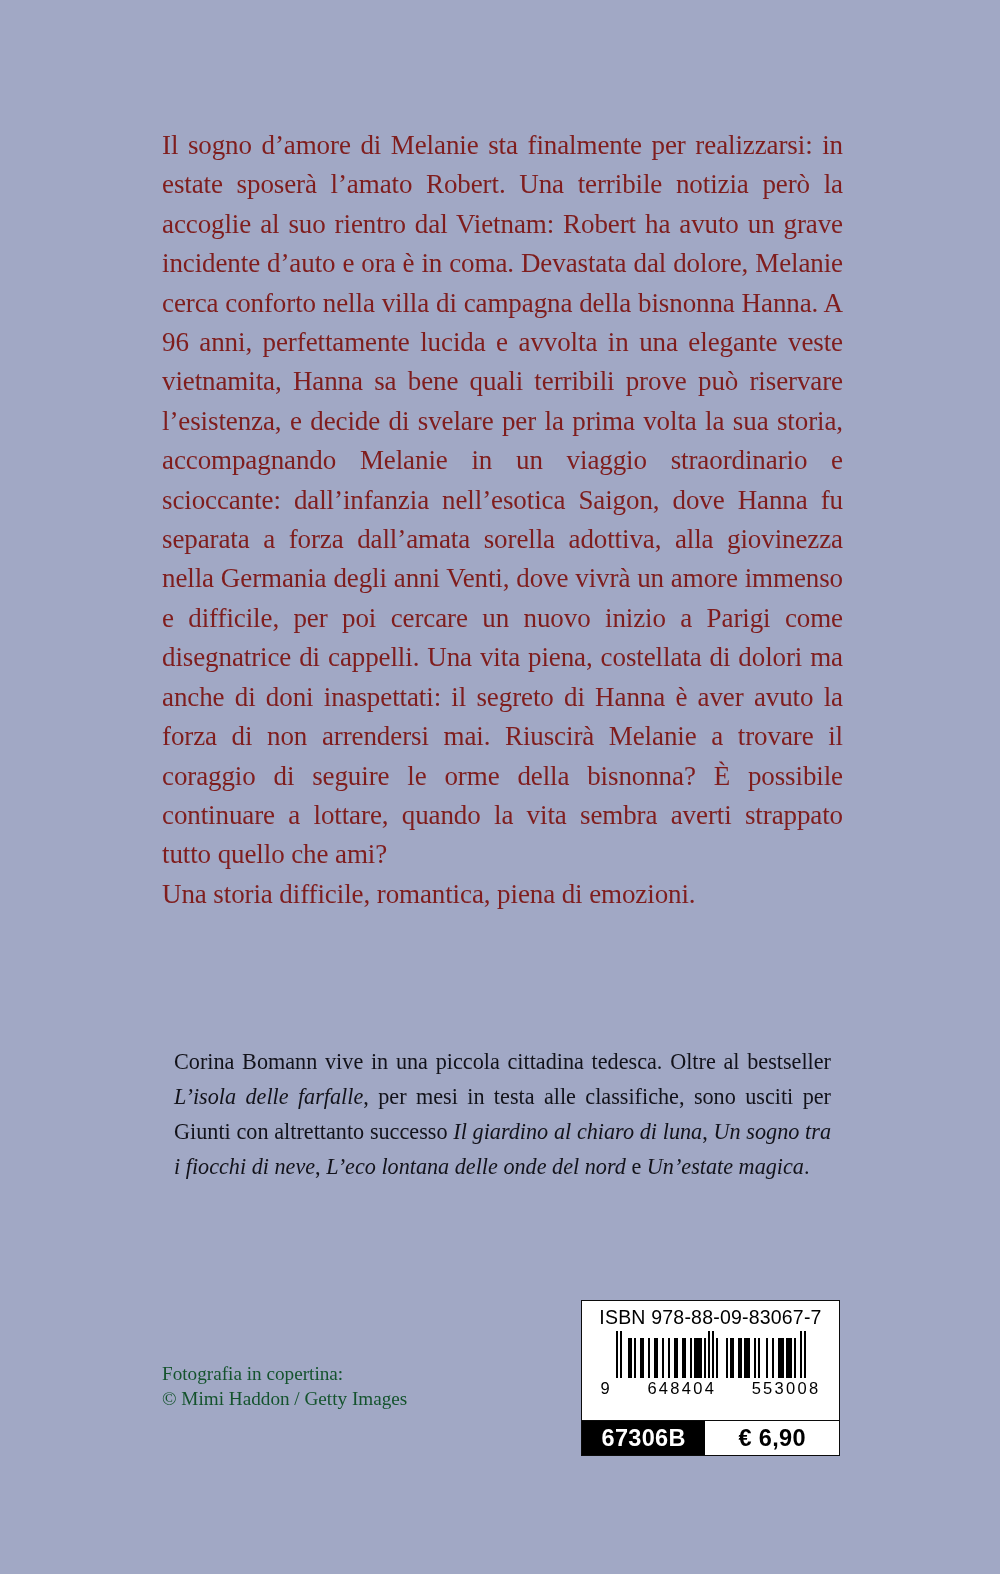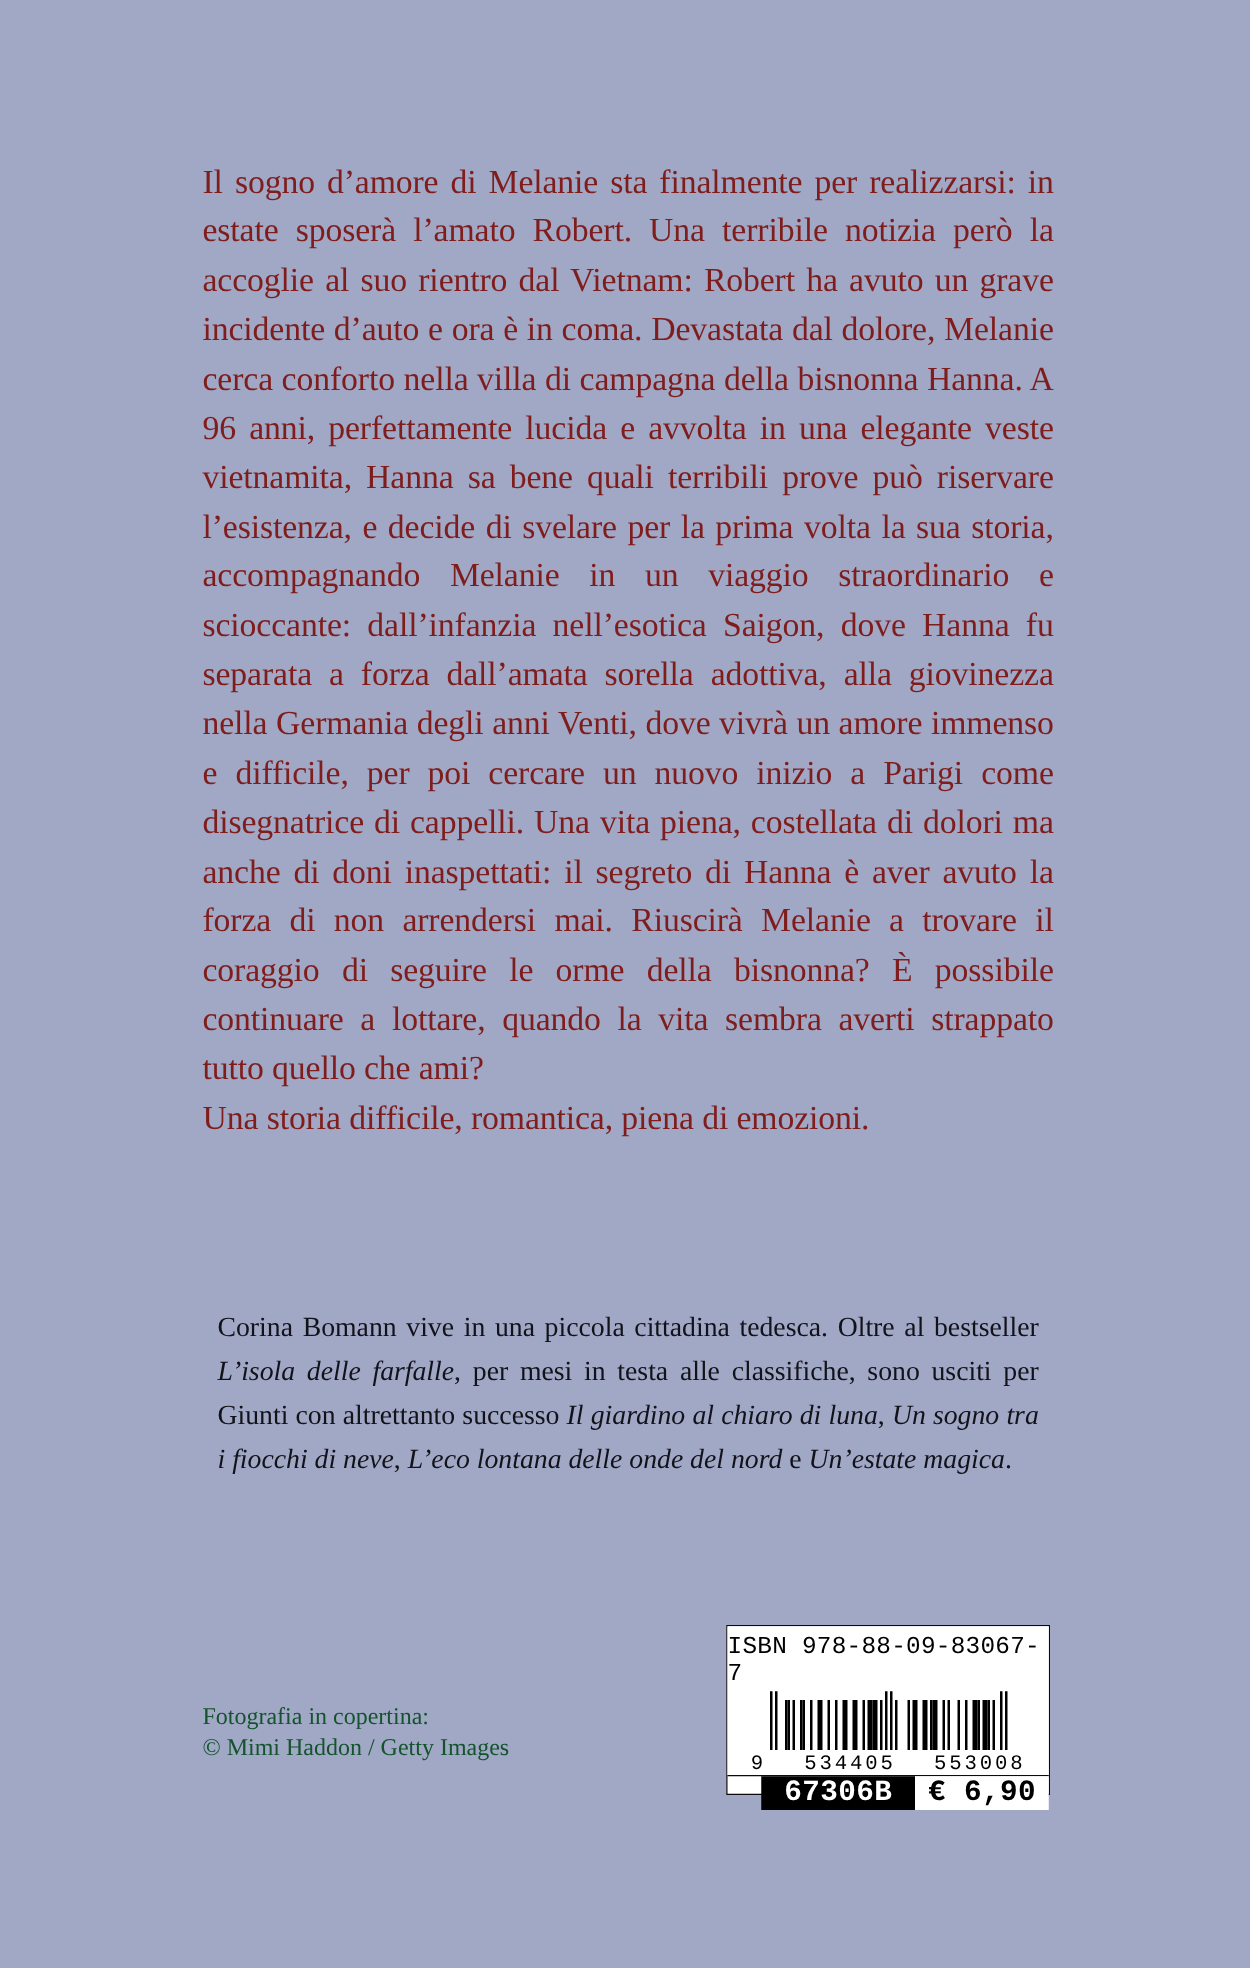--- a/index.html
+++ b/index.html
@@ -69,27 +69,27 @@
     color: #14532d;
   }
   .credit div { white-space: nowrap; }
 
   
   .barcode-block {
     position: absolute;
     left: 581px;
     top: 1300px;
     width: 259px;
-    height: 136px;
+    height: 156px;
     background: #ffffff;
     border: 1px solid #0b0b0b;
     box-sizing: border-box;
     display: flex;
     flex-direction: column;
-    font-family: Liberation Mono, monospace;
+    font-family: Liberation Sans, sans-serif;
   }
   .barcode-upper {
     flex: 1 1 auto;
     display: flex;
     flex-direction: column;
     align-items: center;
     justify-content: flex-start;
     padding-top: 5px;
     background: #ffffff;
   }
@@ -142,21 +142,20 @@
   .code-cell {
     flex: 0 0 48%;
     background: #000000;
     color: #ffffff;
     display: flex;
     align-items: center;
     justify-content: center;
     font-size: 23.5px;
     font-weight: 700;
     letter-spacing: 0.3px;
-    margin-left: 27px;
   }
   .price-cell {
     flex: 1 1 auto;
     background: #ffffff;
     color: #000000;
     display: flex;
     align-items: center;
     justify-content: center;
     font-size: 23.5px;
     font-weight: 700;
@@ -279,21 +278,21 @@
             <span class="short" style="width: 2px;"></span>
             <span class="g short" style="width: 2px;"></span>
             <span class="g short" style="width: 2px;"></span>
             <span class="tall" style="width: 2px;"></span>
             <span class="g tall" style="width: 2px;"></span>
             <span class="tall" style="width: 2px;"></span>
           </div>
       </div>
       <div class="ean-digits">
         <span class="grp">9</span>
-        <span class="grp">534405</span>
+        <span class="grp">648404</span>
         <span class="grp">553008</span>
       </div>
     </div>
     <div class="barcode-lower">
       <div class="code-cell">67306B</div>
       <div class="price-cell">€ 6,90</div>
     </div>
   </div>
 
 </div>

